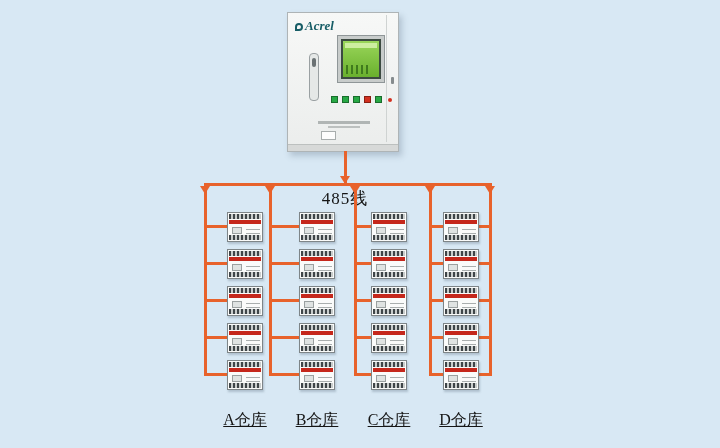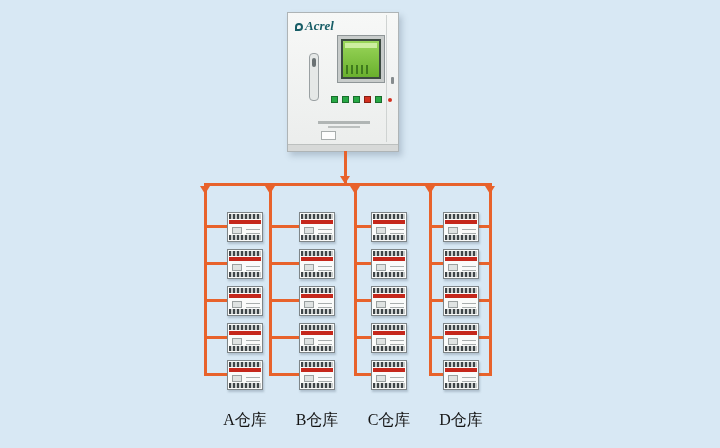--- a/index.html
+++ b/index.html
@@ -51,21 +51,21 @@
     background:repeating-linear-gradient(90deg,#3f4548 0 2px,#c9cdcc 2px 4px); }
   .term.top { top:1px; } .term.bot { bottom:1px; }
   .redband { left:1px; right:1px; top:7px; height:4px; background:#c5271b; }
   .dev-mid { left:3px; right:3px; top:13px; height:12px; }
   .dev-mid .scr { left:1px; top:1px; width:10px; height:7px; background:#dfe3e2; border:1px solid #9aa0a0; }
   .dev-mid .ln { left:15px; height:1px; background:#a9aeae; width:14px; }
   .dev-mid .l1 { top:3px; } .dev-mid .l2 { top:7px; }
 
   
   .col-label { position:absolute; top:410px; width:80px; text-align:center;
-    font:16px "Liberation Serif", serif; color:#151515; }
+    font:16px "Liberation Serif", serif; color:#151515;text-decoration:underline; }
 </style>
 </head>
 <body>
 
 <div class="stage">
 
   <div class="cabinet">
     <div class="brand">
       <span class="brand-glyph"></span><span>Acrel</span>
     </div>
@@ -90,20 +90,21 @@
     <div class="tiny-text-1"></div>
     <div class="tiny-text-2"></div>
     <div class="sticker"></div>
     <div class="lock"></div>
     <div class="footer-band"></div>
   </div>
 
   <div class="oline" style="left:344px; top:151px; width:3px; height:32px;"></div>
   <div class="arrow-down" style="left:340px; top:176px;"></div>
   <div class="oline" style="left:205px; top:183px; width:287px; height:3px;"></div>
+  <div class="bus-label">485线</div>
 
   <div id="columns-root">
       <div class="oline" style="left: 204px; top: 183px; width: 3px; height: 193px;"></div>
       <div class="arrow-down" style="left: 200px; top: 186px;"></div>
       <div class="oline" style="left: 206px; top: 225px; width: 21px; height: 3px;"></div>
       <div class="device" style="left: 227px; top: 212px;">
         <i class="term top"></i>
         <i class="redband"></i>
         <span class="dev-mid">
           <i class="scr"></i>

